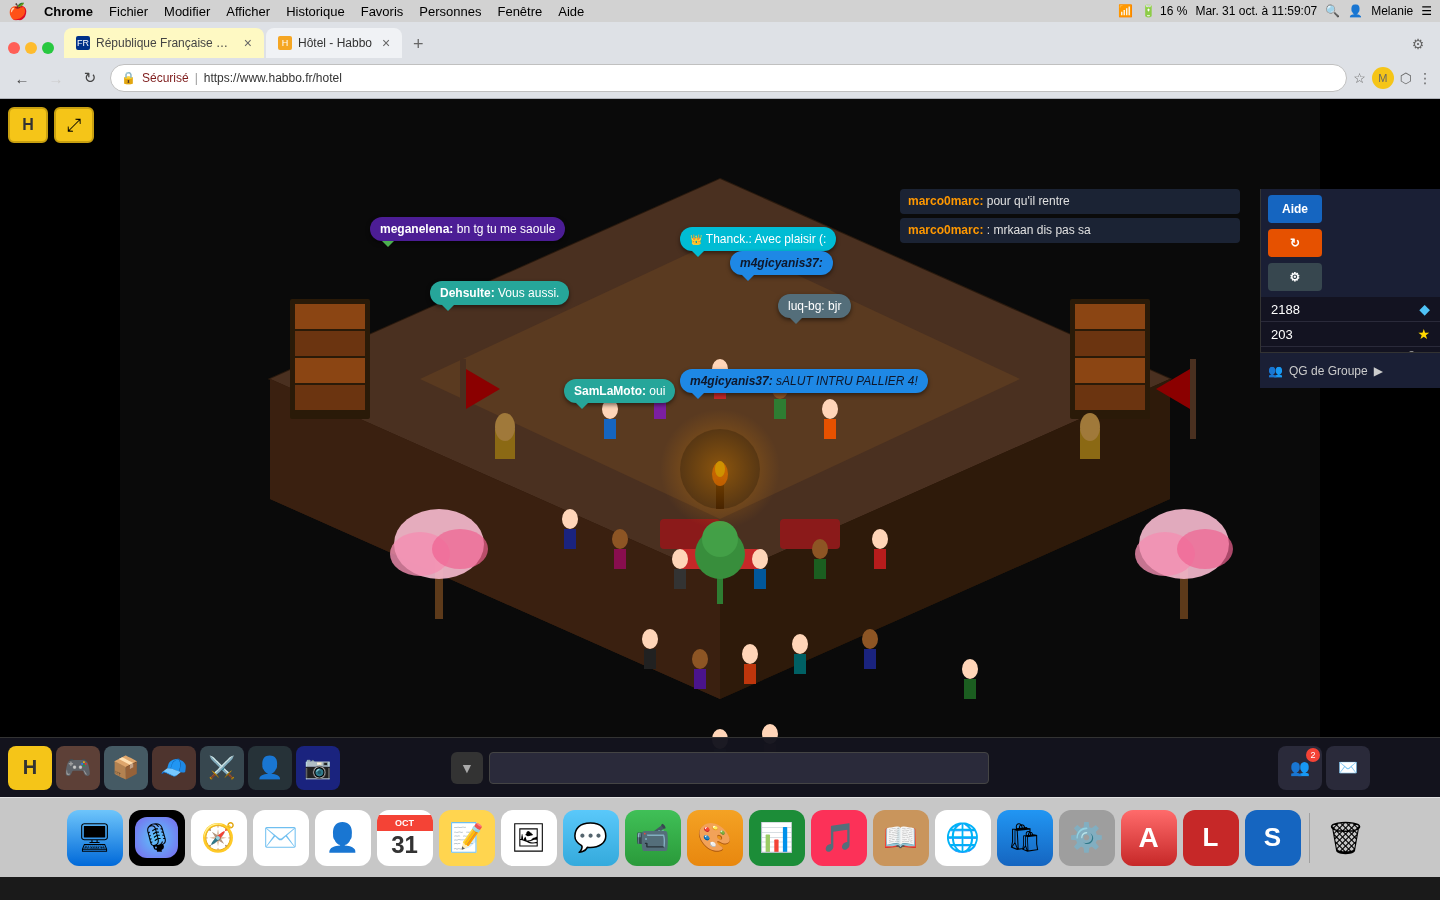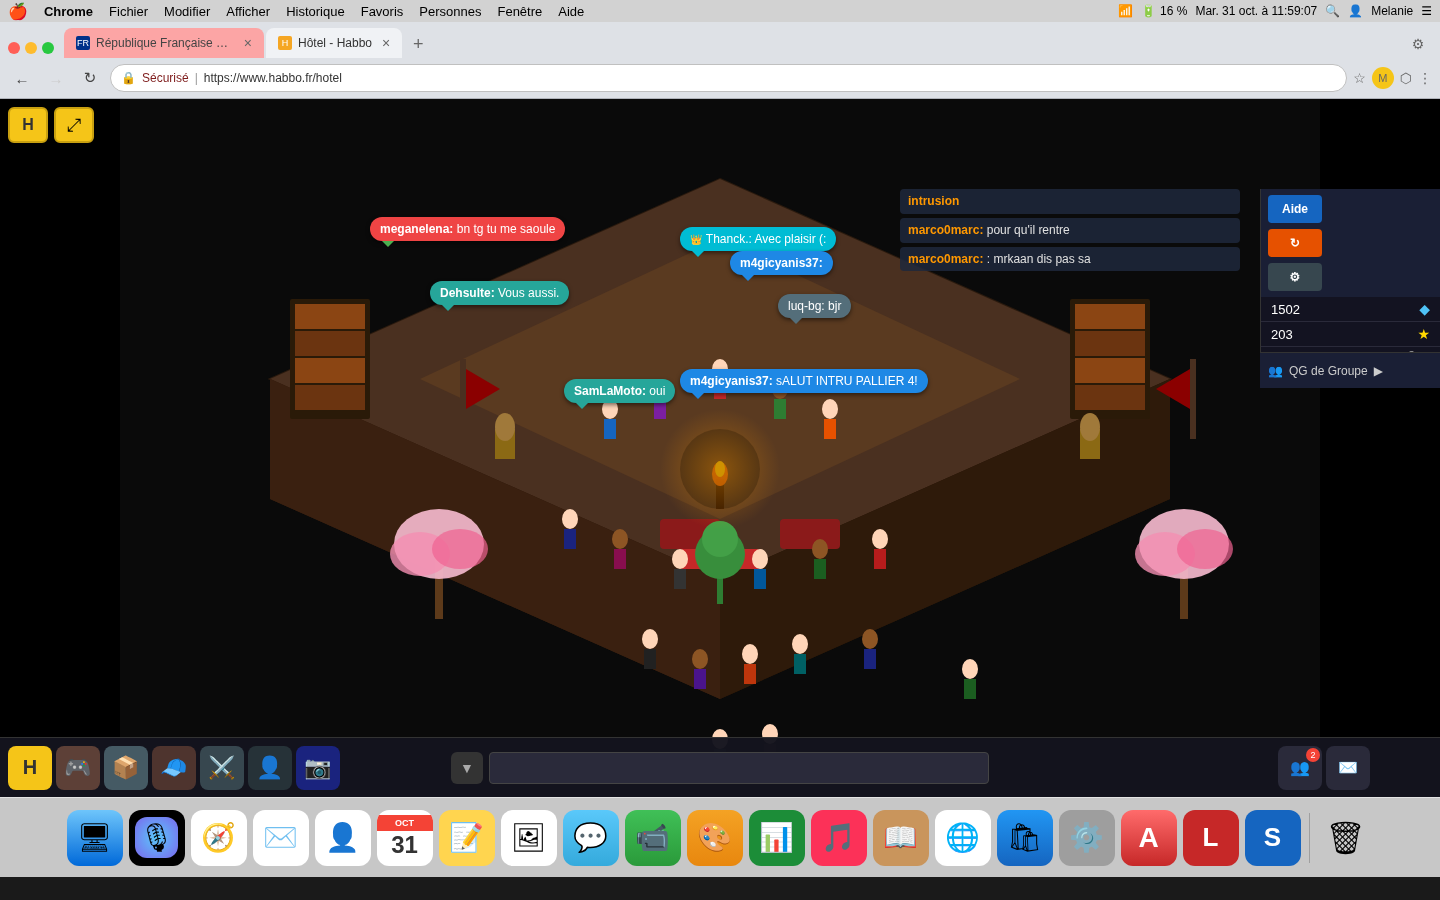--- a/index.html
+++ b/index.html
@@ -25,21 +25,21 @@
     
     #tab-bar {
       height: 36px; display: flex; align-items: flex-end; padding: 0 8px; gap: 2px;
       background: #dee1e6;
     }
     .tab {
       height: 30px; padding: 0 12px; display: flex; align-items: center; gap: 6px;
       border-radius: 8px 8px 0 0; font-size: 12px; cursor: pointer; max-width: 200px;
       position: relative;
     }
-    .tab.inactive { background: #fca5a5; color: #444; }
+    .tab.inactive { background: #fef9c3; color: #444; }
     .tab.active { background: #f0f2f5; color: #333; }
     .tab-favicon { width: 14px; height: 14px; border-radius: 2px; }
     .tab-title { flex: 1; overflow: hidden; white-space: nowrap; text-overflow: ellipsis; font-size: 12px; }
     .tab-close { font-size: 14px; color: #666; cursor: pointer; margin-left: 4px; }
     .new-tab-btn { width: 28px; height: 28px; display: flex; align-items: center; justify-content: center; font-size: 18px; color: #666; cursor: pointer; border-radius: 50%; }
 
     
     #addr-row {
       height: 40px; display: flex; align-items: center; padding: 0 8px; gap: 6px;
       background: #dee1e6;
@@ -82,25 +82,25 @@
     .chat-bubble {
       position: absolute; padding: 5px 10px; border-radius: 12px;
       font-size: 12px; font-weight: 500; white-space: nowrap;
       box-shadow: 0 2px 4px rgba(0,0,0,0.5);
     }
     .chat-bubble::after {
       content: ''; position: absolute; bottom: -6px; left: 12px;
       border-left: 6px solid transparent;
       border-right: 6px solid transparent;
     }
-    .bubble-green { background: #ef4444; color: #fff; text-align: right; }
+    .bubble-green { background: #4c1d95; color: #fff; text-align: right; }
     .bubble-green::after { border-top: 6px solid #4caf50; }
     .bubble-teal { background: #26a69a; color: #fff; }
     .bubble-teal::after { border-top: 6px solid #26a69a; }
-    .bubble-blue { background: #1e88e5; color: #ffffff; }
+    .bubble-blue { background: #1e88e5; color: #0f172a; font-style: italic; }
     .bubble-blue::after { border-top: 6px solid #1e88e5; }
     .bubble-cyan { background: #00bcd4; color: #fff; }
     .bubble-cyan::after { border-top: 6px solid #00bcd4; }
     .bubble-gray { background: #546e7a; color: #fff; }
     .bubble-gray::after { border-top: 6px solid #546e7a; }
 
     
     #right-chat {
       position: absolute; top: 90px; right: 200px;
       width: 340px; display: flex; flex-direction: column; gap: 4px;
@@ -457,23 +457,20 @@
     <span> oui</span>
   </div>
 
   <div class="chat-bubble bubble-blue" style="position:absolute;top:270px;left:680px;">
     <span style="font-weight:700;">m4gicyanis37:</span>
     <span> sALUT INTRU PALLIER 4!</span>
   </div>
 
   <div id="right-chat">
     <div class="chat-msg">
-      <span class="chat-name orange">intrusion</span>
-    </div>
-    <div class="chat-msg">
       <span class="chat-name orange">marco0marc:</span>
       <span> pour qu'il rentre</span>
     </div>
     <div class="chat-msg">
       <span class="chat-name orange">marco0marc:</span>
       <span> : mrkaan dis pas sa</span>
     </div>
   </div>
 
   <div id="stats-panel">
@@ -484,21 +481,21 @@
       </div>
       <div class="hud-action-btn btn-orange">
         <span>↻</span>
       </div>
       <div class="hud-action-btn btn-gray">
         <span>⚙</span>
       </div>
     </div>
 
     <div class="stat-row">
-      <span>1502</span>
+      <span>2188</span>
       <span class="stat-blue" style="font-size:14px;">◆</span>
     </div>
     <div class="stat-row">
       <span>203</span>
       <span style="font-size:14px;color:#ffd700;">★</span>
     </div>
     <div style="display:flex;align-items:center;justify-content:flex-end;padding:2px 10px;font-size:11px;color:#aaa;">
       <span>3 m.</span>
     </div>
     <div class="stat-row">

